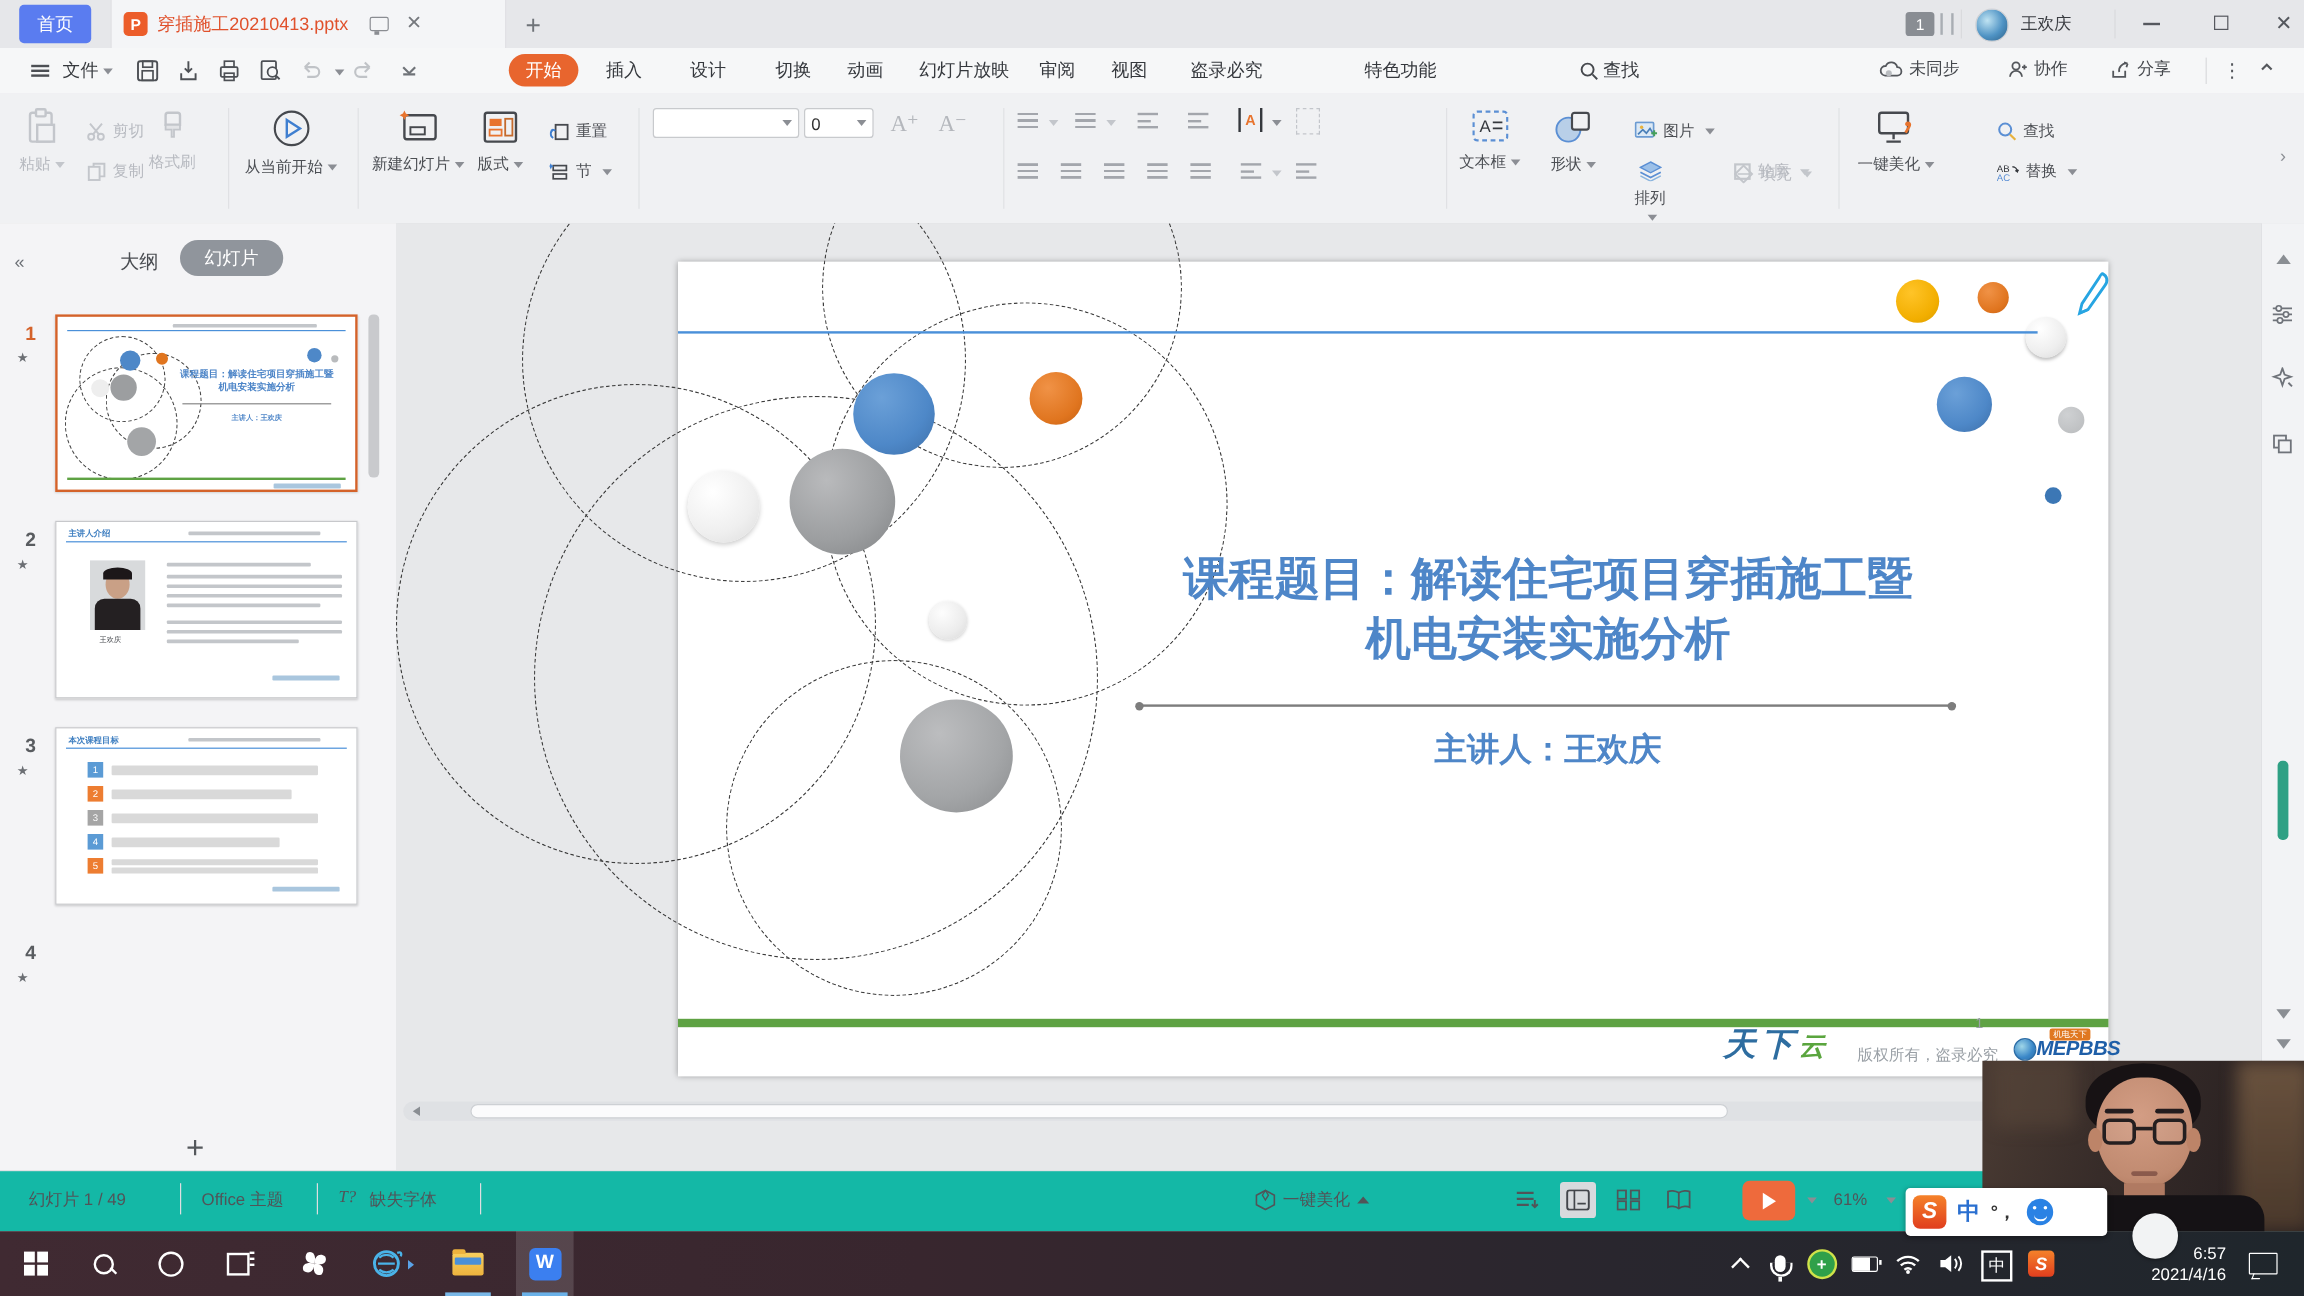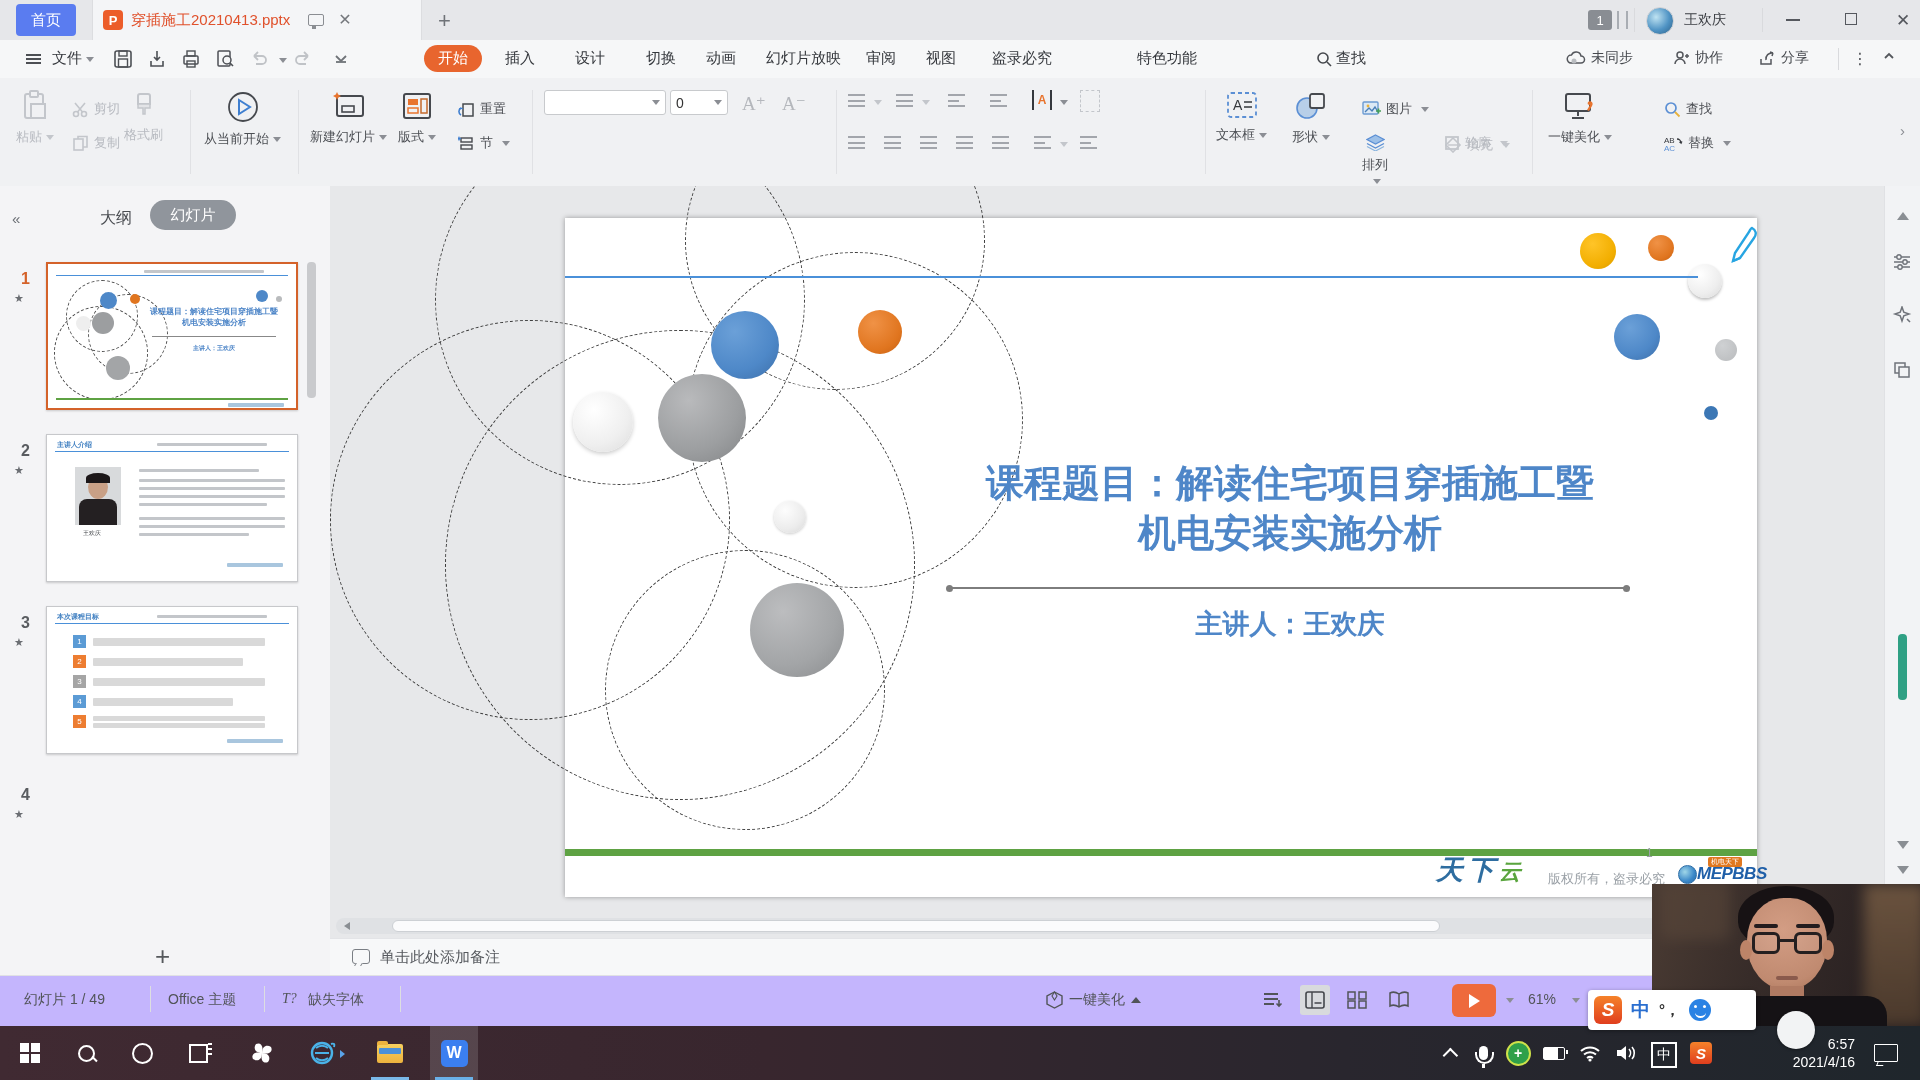--- a/index.html
+++ b/index.html
@@ -94,21 +94,21 @@
   #hthumb{left:62px;top:734px;width:1048px;height:12px;background:#fbfbfc;border:1px solid #cdd0d4;border-radius:6px;box-sizing:border-box;}
   #notesbar{left:0;top:752px;width:1554px;height:37px;background:#f7f8f9;border-top:1px solid #e3e4e7;}
   .notes-ic{left:22px;top:10px;width:16px;height:13px;border:1.5px solid #7a7e84;border-radius:3px;position:absolute;}
   .notes-ic:after{content:"";position:absolute;left:2px;top:13px;width:5px;height:4px;background:#f7f8f9;border-left:1.5px solid #7a7e84;border-right:1.5px solid #7a7e84;transform:skewX(-30deg);border-bottom:none;height:3px;}
   #notes-text{left:50px;top:9px;font-size:15px;color:#56595e;position:absolute;}
   
   #rightstrip{left:1884px;top:186px;width:36px;height:789px;background:#f2f3f5;border-left:1px solid #e0e1e4;}
   .rs-ic{position:absolute;left:7px;width:20px;height:20px;color:#6f737a;}
   #rs-thumb{position:absolute;left:13px;top:448px;width:9px;height:66px;background:#2fa084;border-radius:4px;}
   
-  #statusbar{left:0;top:975px;width:1920px;height:51px;background:#c4b5fd;border-top:1px solid #e0e1e4;box-sizing:border-box;text-align:center;}
+  #statusbar{left:0;top:975px;width:1920px;height:51px;background:#14b8a6;border-top:1px solid #e0e1e4;box-sizing:border-box;text-align:center;}
   .st{position:absolute;top:15px;font-size:14px;color:#515458;white-space:nowrap;}
   .sdiv{position:absolute;top:10px;height:26px;width:1px;background:#dddee1;}
   .viewbtn{position:absolute;top:9px;width:30px;height:30px;border-radius:3px;display:flex;align-items:center;justify-content:center;}
   .viewbtn.sel{background:#d8dadd;}
   #playbtn{position:absolute;left:1452px;top:8px;width:44px;height:33px;background:#ee6a3c;border-radius:6px;display:flex;align-items:center;justify-content:center;}
   #playbtn .tri-r{border-left:11px solid #fff;border-top:7px solid transparent;border-bottom:7px solid transparent;position:static;}
   
   #sogou{left:1588px;top:990px;width:168px;height:40px;background:#fff;border-radius:4px;box-shadow:0 1px 4px rgba(0,0,0,.35);z-index:60;display:flex;align-items:center;padding:0 6px;gap:9px;box-sizing:border-box;}
   #sogou-s{width:28px;height:28px;border-radius:6px;background:linear-gradient(#f5822a,#e03e1e);color:#fff;font-weight:bold;font-style:italic;font-size:19px;display:flex;align-items:center;justify-content:center;}
   #sogou-zh{color:#2a6fd0;font-size:19px;font-weight:bold;}
@@ -596,24 +596,20 @@
       <div id="brand-globe"></div>
       <div id="brand-text">MEPBBS</div>
       <div id="brand-tag">机电天下</div>
     </div>
 
     <div id="hscroll" class="abs">
       <div class="tri" style="left:8px;top:4px;border-top:4px solid transparent;border-bottom:4px solid transparent;border-right:6px solid #8a8e93;"></div>
       <div class="tri" style="right:8px;top:4px;border-top:4px solid transparent;border-bottom:4px solid transparent;border-left:6px solid #8a8e93;"></div>
     </div>
     <div id="hthumb" class="abs"></div>
-    <div id="notesbar" class="abs">
-      <div class="notes-ic"></div>
-      <div id="notes-text">单击此处添加备注</div>
-    </div>
   </div>
 
   <div id="rightstrip" class="abs">
     <div class="tri" style="left:12px;top:26px;border-left:6px solid transparent;border-right:6px solid transparent;border-bottom:8px solid #8a8e93;"></div>
     <div class="rs-ic" style="top:66px;"><svg width="20" height="20" viewBox="0 0 20 20">
           <path d="M2 5 h16 M2 10 h16 M2 15 h16" stroke="#6f737a" stroke-width="1.6"></path>
           <circle cx="7" cy="5" r="2.2" fill="#f2f3f5" stroke="#6f737a" stroke-width="1.4"></circle>
           <circle cx="13" cy="10" r="2.2" fill="#f2f3f5" stroke="#6f737a" stroke-width="1.4"></circle>
           <circle cx="8" cy="15" r="2.2" fill="#f2f3f5" stroke="#6f737a" stroke-width="1.4"></circle>
         </svg></div>

